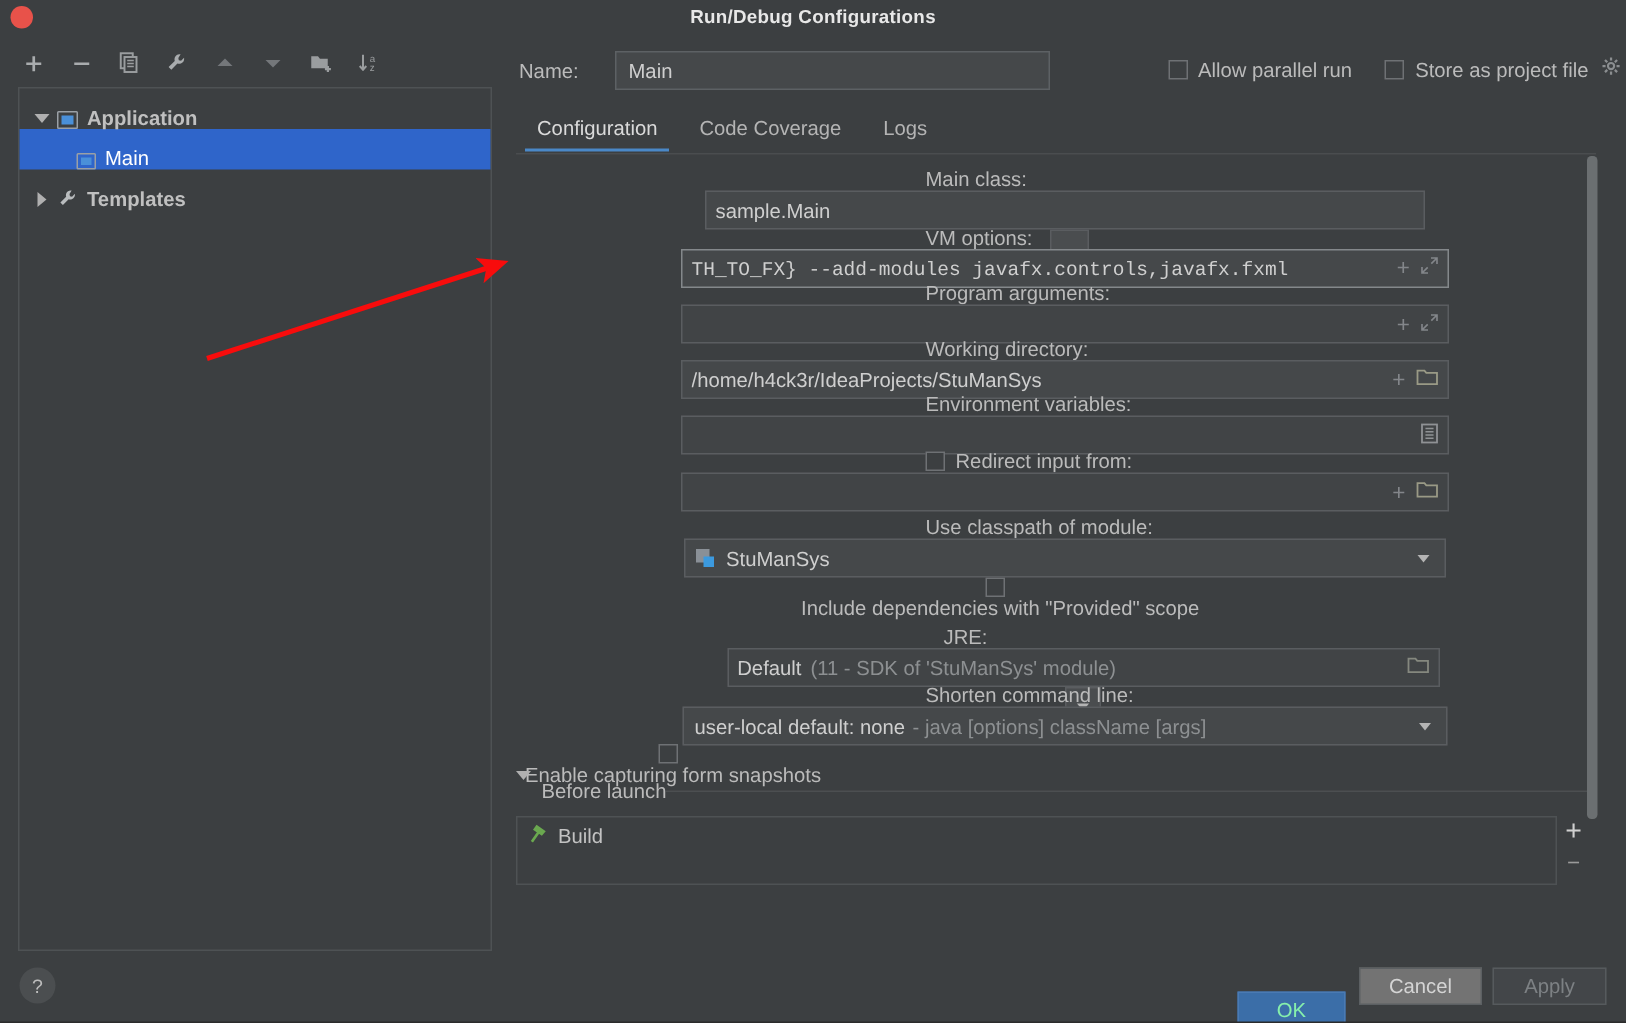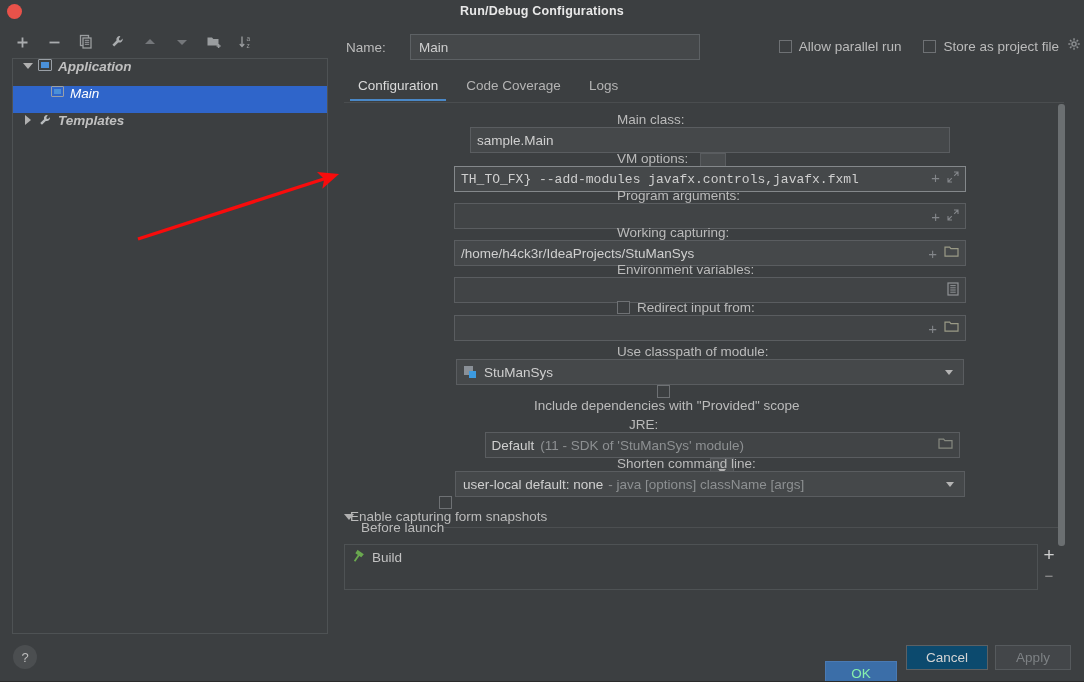--- a/index.html
+++ b/index.html
@@ -40,22 +40,22 @@
   }
   .tb-icon { width:20px; height:20px; display:flex; align-items:center; justify-content:center;
              color:#9a9d9f; }
   .tb-icon.dim { color:#6f7274; }
 
   .tree {
     position:absolute; left:12px; top:58px; width:316px; height:576px;
     border:1px solid #4e5254; background:#3c3f41; box-sizing:border-box;
   }
   .tree-row {
-    height:27px; display:flex; align-items:flex-start; padding-left:8px;
-    font-size:13.5px; color:#c0c0c0; box-sizing:border-box;font-style:italic;
+    height:27px; display:flex; align-items:flex-end; padding-left:8px;
+    font-size:13.5px; color:#c0c0c0; box-sizing:border-box;
   }
   .tree-row.selected { background:#2f65ca; color:#ffffff; }
   .tree-row.lvl2 { padding-left:38px; }
   .arrow { width:14px; height:14px; margin-right:3px; display:inline-flex;
            align-items:center; justify-content:center; color:#aaaaaa; font-size:9px;}
   .twisty-down { width:0;height:0;border-left:5px solid transparent;border-right:5px solid transparent;border-top:6px solid #b0b0b0;}
   .twisty-right{ width:0;height:0;border-top:5px solid transparent;border-bottom:5px solid transparent;border-left:6px solid #b0b0b0;}
   .ico-app { width:14px;height:12px;border:1.6px solid #9aa0a6;border-radius:1px;
              margin-right:6px; position:relative; box-sizing:border-box;}
   .ico-app:after{content:"";position:absolute;left:2px;top:2px;right:2px;bottom:2px;background:#4a90d9;}
@@ -142,21 +142,21 @@
   .vscroll { position:absolute; left:1058px; top:104px; width:7px; height:442px;
              background:#6b6f71; border-radius:3px;}
 
   
   .bottom { position:absolute; left:0; top:634px; width:1084px; height:48px; background:#3c3f41;}
   .help-btn { position:absolute; left:13px; top:11px; width:24px;height:24px; border-radius:50%;
               background:#4b4e50; color:#bdbdbd; font-size:13px;
               display:flex; align-items:center; justify-content:center;}
   .btn { position:absolute; top:11px; height:25px; border:1px solid #5c6063; box-sizing:border-box;
          display:flex; align-items:center; justify-content:center; font-size:13.5px; color:#d4d4d4;
-         background:#0c4a6e; }
+         background:#737373; }
   .btn.primary { background:#3b6ea8; border-color:#4a7ab3; color:#86efac;margin-top:16px;}
   .btn.disabled { color:#7d8184; background:#434649; border-color:#565a5d;}
   .bottom-rule { position:absolute; left:0; top:681px; width:1084px; height:1px; background:#2b2b2b;}
 
   
   .annot { position:absolute; left:0; top:0; width:1084px; height:682px; pointer-events:none;}
 </style>
 </head>
 <body>
 
@@ -305,21 +305,21 @@
             <span class="expand-ic">
               <svg width="12" height="12" viewBox="0 0 12 12">
                   <path d="M7 1h4v4M11 1L7.2 4.8M5 11H1V7M1 11l3.8-3.8" stroke="#83868a" stroke-width="1.1" fill="none"></path>
                 </svg>
             </span>
           </span>
         </div>
       </div>
 
       <div class="row" style="left:12px; top:119px; width:724px;">
-        <div class="lbl" style="width:186px;">Working capturing:</div>
+        <div class="lbl" style="width:186px;">Working directory:</div>
         <div class="field" style="width:512px;">
           <span class="fld-text">/home/h4ck3r/IdeaProjects/StuManSys</span>
           <span class="fld-icons">
             <span class="plus-ic">+</span>
             <span class="folder-ic">
               <svg width="15" height="13" viewBox="0 0 16 14">
                   <path d="M1 2.2h5l1.3 1.6H15v8.2H1z" fill="none" stroke="#9a9a86" stroke-width="1.3"></path>
                 </svg>
             </span>
           </span>

